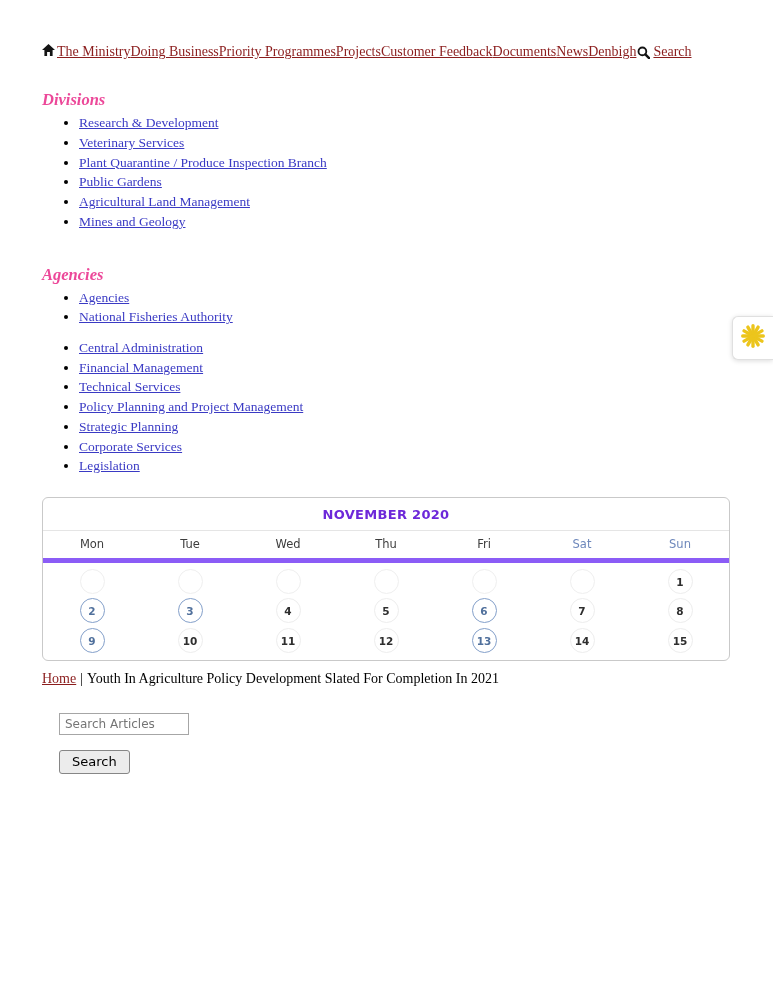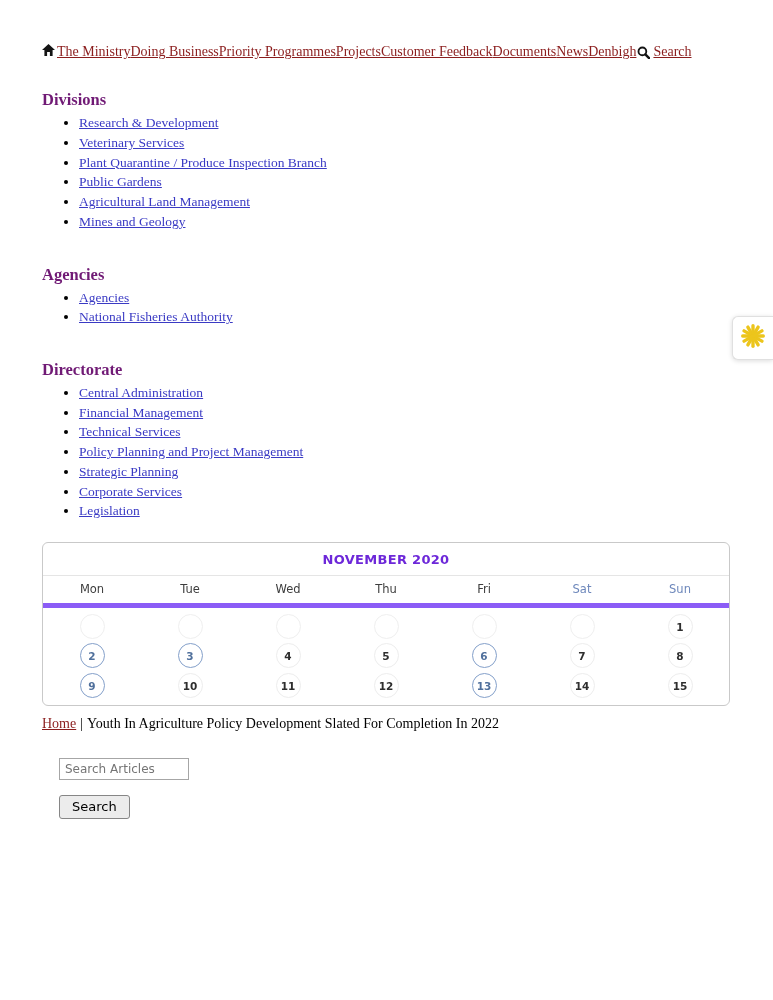--- a/index.html
+++ b/index.html
@@ -27,21 +27,22 @@
   .nav-home { margin-right: 2px; display: flex; align-items: center; text-decoration: none !important; }
   .nav-links a { margin: 0; }
   .nav-search { margin-left: 1px; display: inline-flex; align-items: center; }
   .nav-search .icon { margin-right: 3px; display: inline-flex; }
 
   
   .section-title {
     font-size: 16.5px;
     font-weight: bold;
     margin: 34px 0 0 0;
-    color: #701a75;
+    color: #ec4899;
+    font-style: italic;
   }
   .content-section:first-child .section-title { margin-top: 30px; }
   .link-list { margin: 5px 0 14px 0; padding-left: 37px; }
   .link-list li { margin-bottom: 3px; font-size: 13.5px; line-height: 1.24; }
   .link-list a { color: #3a3ac4; text-decoration: underline; }
 
   
   .calendar {
     margin-top: 22px;
     border: 1px solid #c9c9c9;
@@ -163,21 +164,20 @@
           </ul>
         </section>
         <section class="content-section">
           <h2 class="section-title">Agencies</h2>
           <ul class="link-list">
             <li class="link-list-item"><a class="list-link" href="#">Agencies</a></li>
             <li class="link-list-item"><a class="list-link" href="#">National Fisheries Authority</a></li>
           </ul>
         </section>
         <section class="content-section">
-          <h2 class="section-title">Directorate</h2>
           <ul class="link-list">
             <li class="link-list-item"><a class="list-link" href="#">Central Administration</a></li>
             <li class="link-list-item"><a class="list-link" href="#">Financial Management</a></li>
             <li class="link-list-item"><a class="list-link" href="#">Technical Services</a></li>
             <li class="link-list-item"><a class="list-link" href="#">Policy Planning and Project Management</a></li>
             <li class="link-list-item"><a class="list-link" href="#">Strategic Planning</a></li>
             <li class="link-list-item"><a class="list-link" href="#">Corporate Services</a></li>
             <li class="link-list-item"><a class="list-link" href="#">Legislation</a></li>
           </ul>
         </section>
@@ -265,21 +265,21 @@
               </td>
               <td class="day-cell">
                 <div class="day-circle noevent">15</div>
               </td>
             </tr>
           </tbody>
       </table>
     </div>
 
     <div class="breadcrumb">
-      <a href="#">Home</a><span class="sep">|</span><span>Youth In Agriculture Policy Development Slated For Completion In 2022</span>
+      <a href="#">Home</a><span class="sep">|</span><span>Youth In Agriculture Policy Development Slated For Completion In 2021</span>
     </div>
 
     <div class="search-area">
       <input type="text" class="search-input" placeholder="Search Articles" style="">
       <button class="search-button">Search</button>
     </div>
 
   </div>
 
   <div class="a11y-widget">

